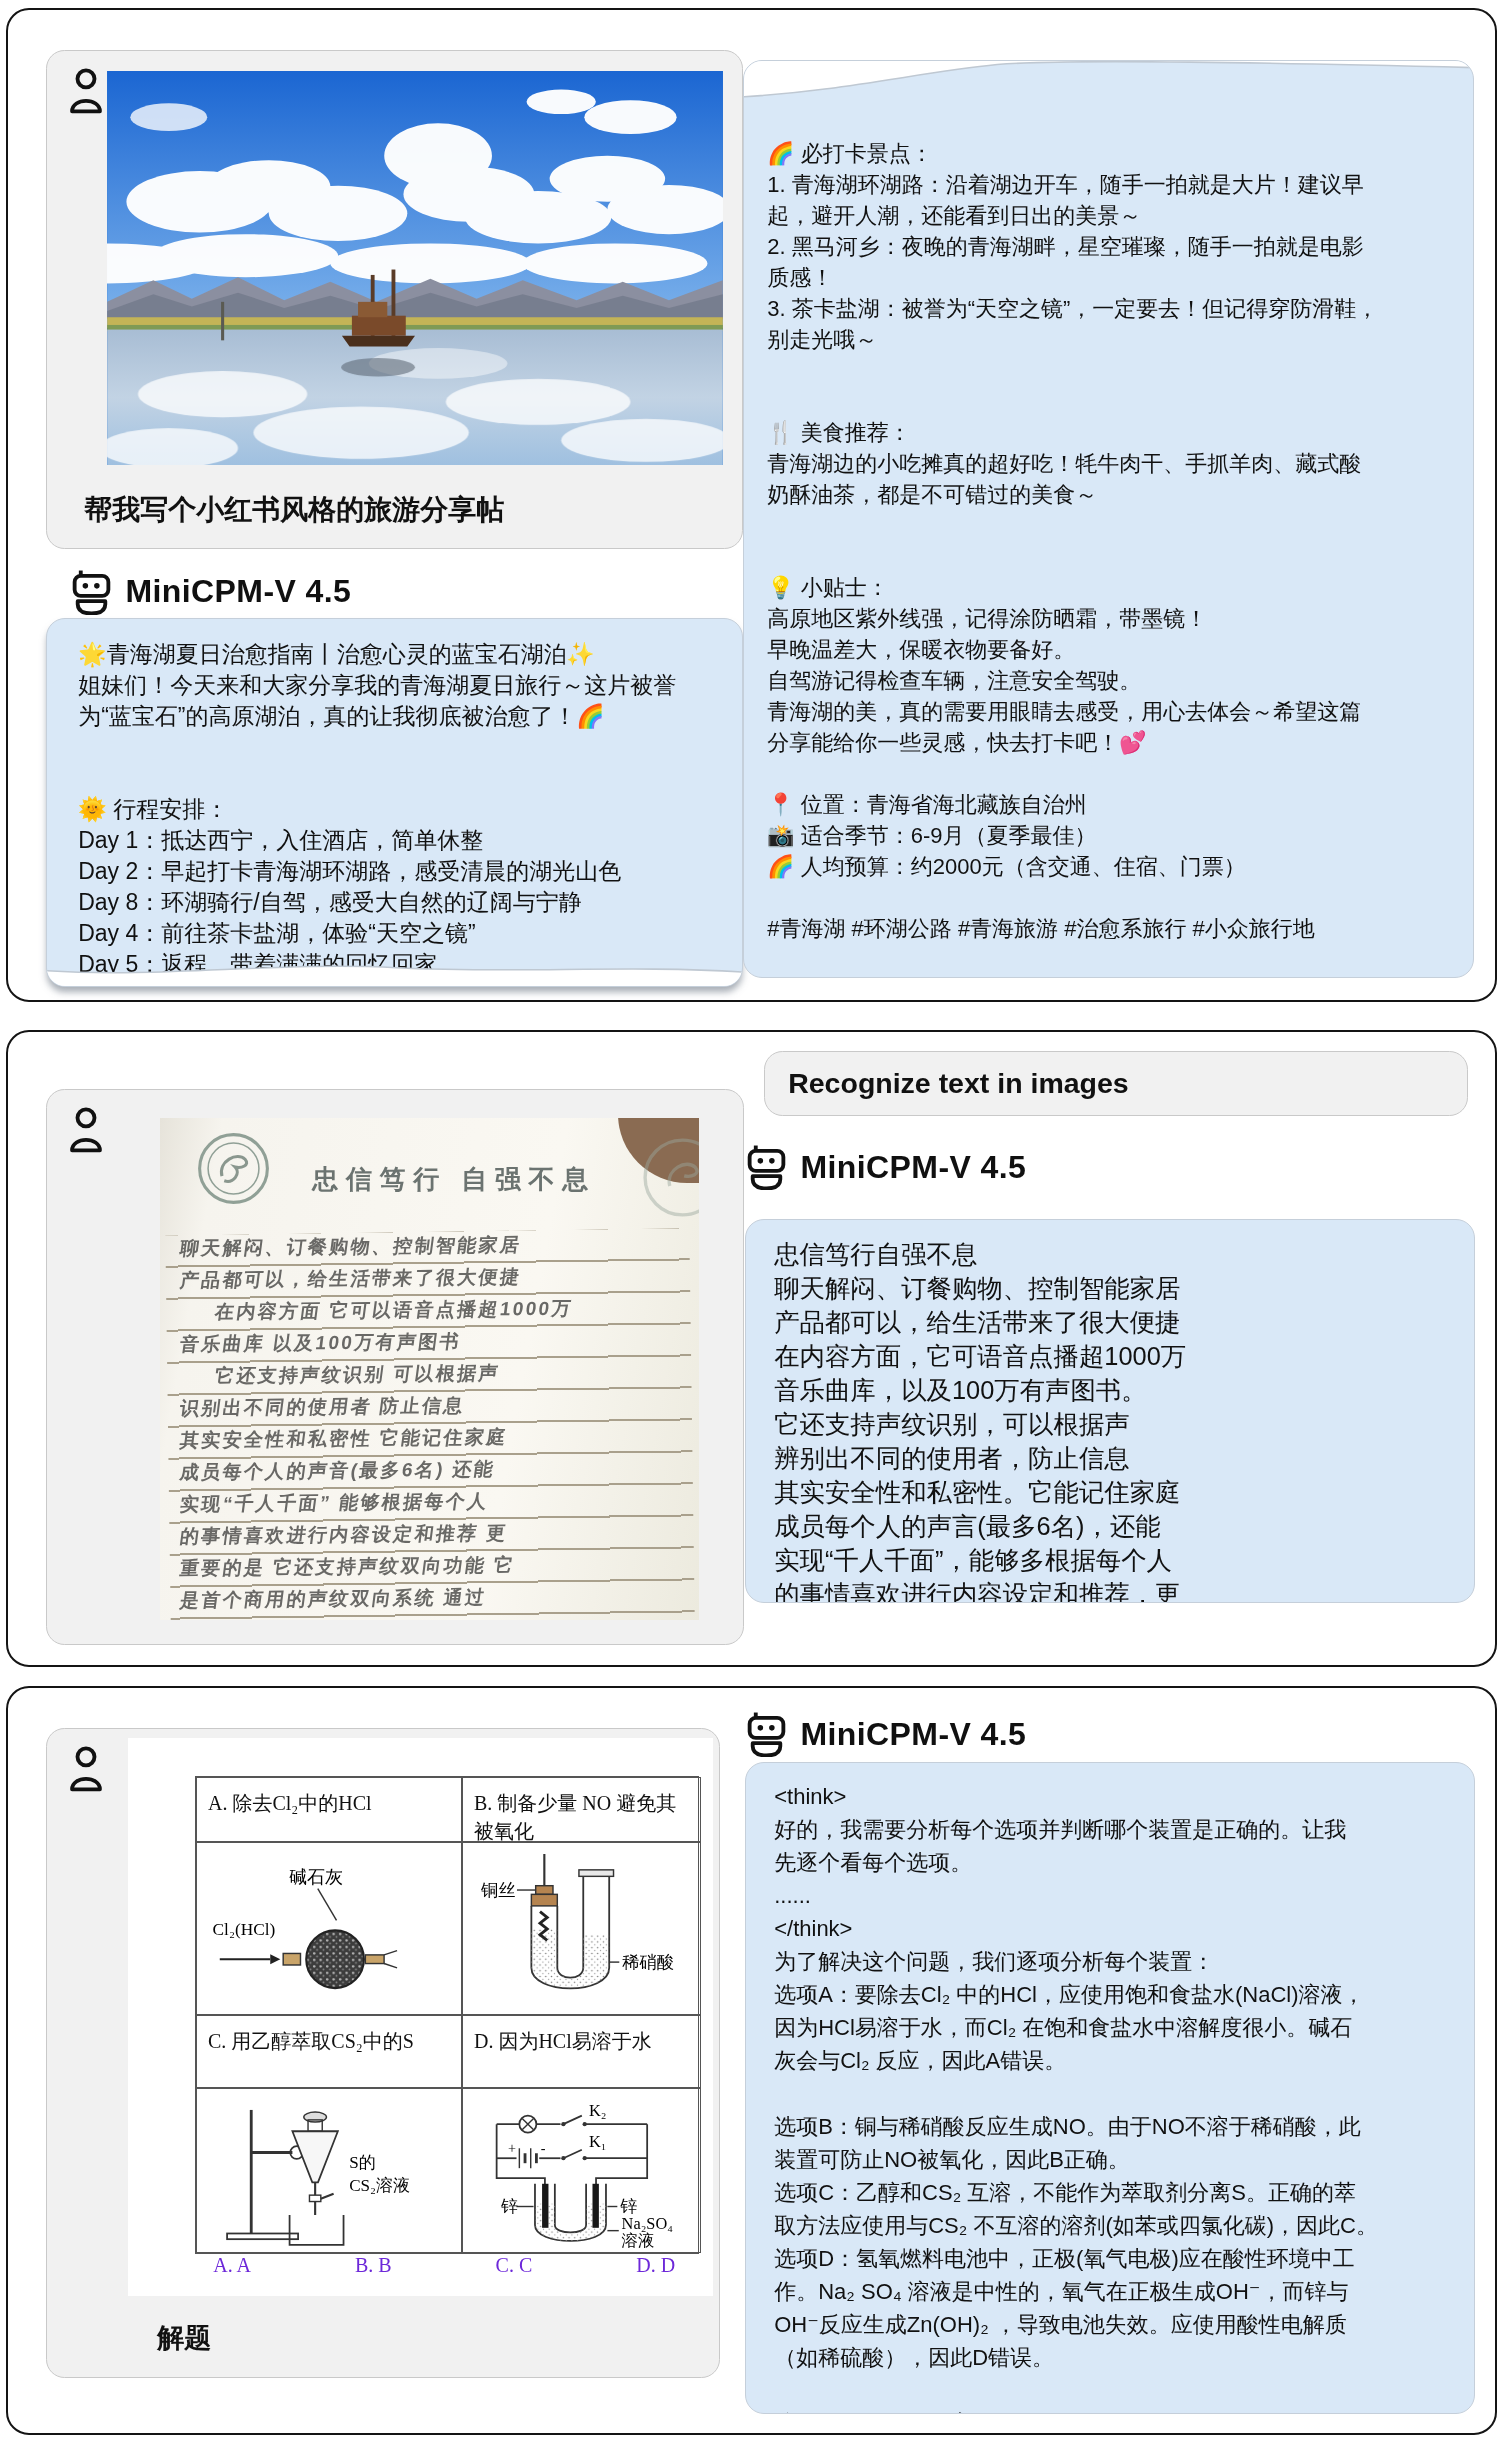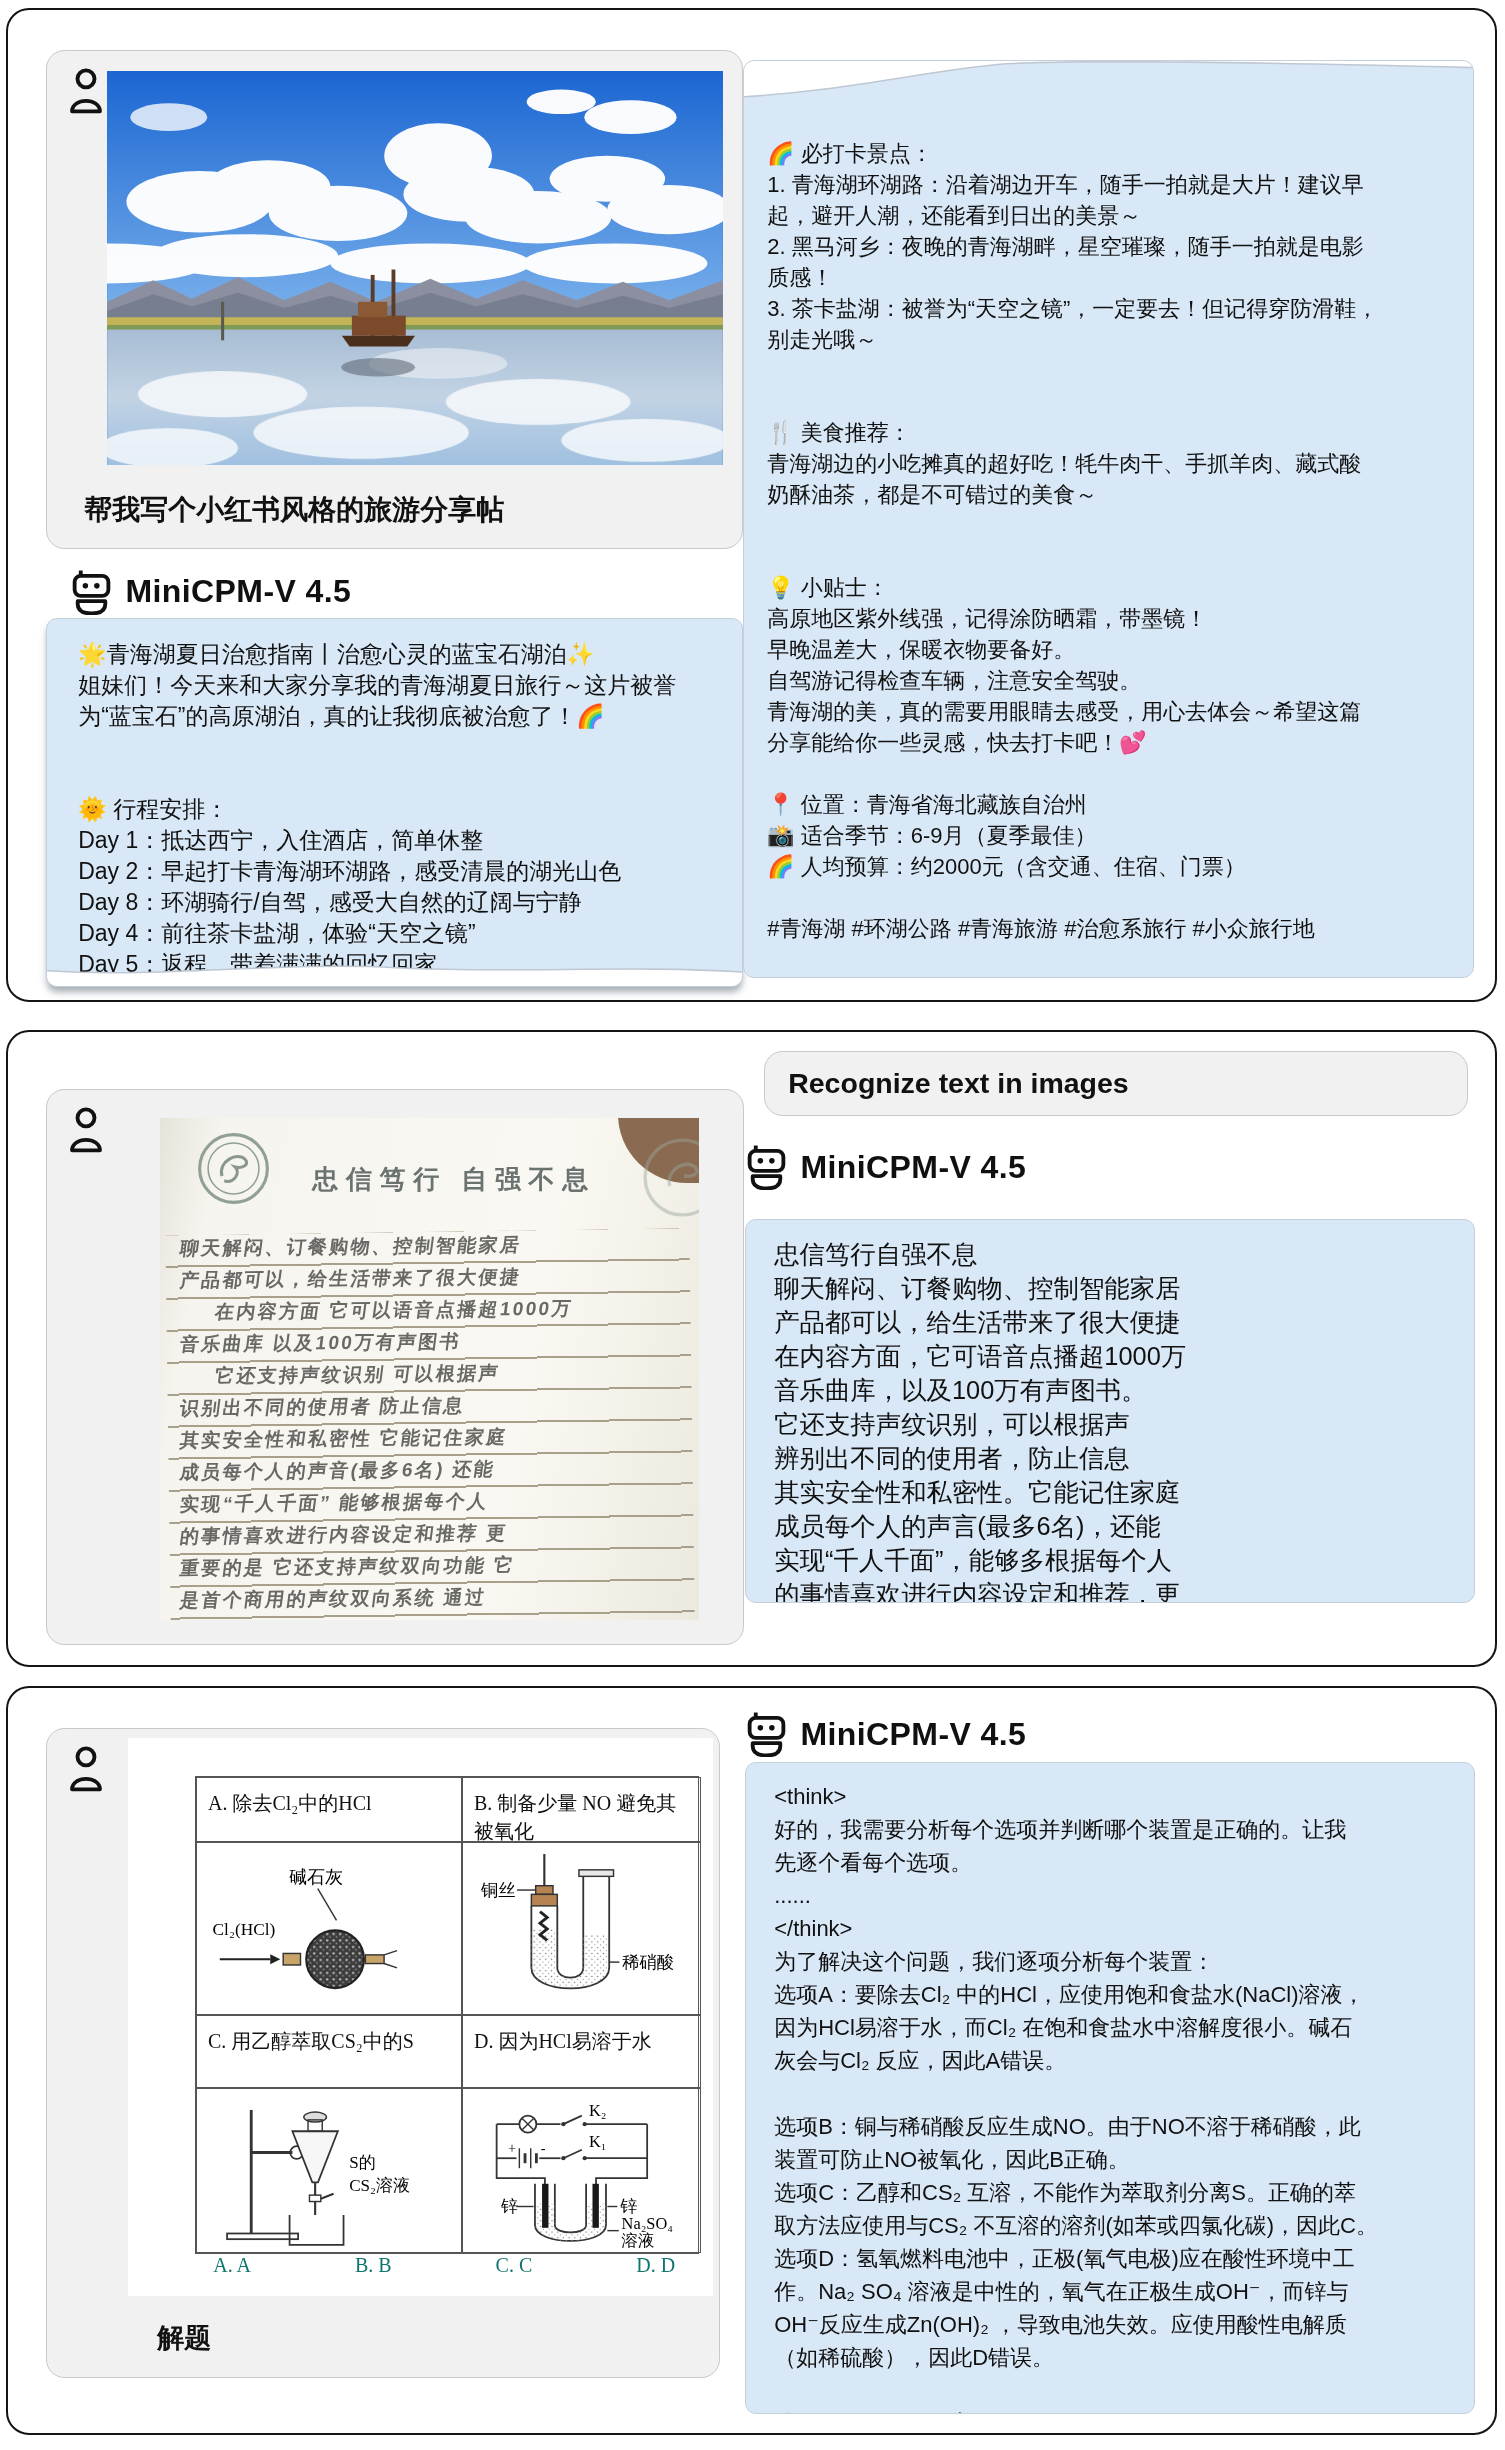--- a/index.html
+++ b/index.html
@@ -6,21 +6,21 @@
   *{box-sizing:border-box;}
   #canvas{position:relative;width:1506px;height:2450px;background:#fff;
           font-family:"Liberation Sans","DejaVu Sans",sans-serif;color:#111;}
   .panel{position:absolute;left:6.2px;width:1491px;background:#fff;
          border:2.3px solid #141414;border-radius:23px;}
   #panel-1{top:7.7px;height:994px;}
   #panel-2{top:1030px;height:637px;}
   #panel-3{top:1686px;height:749px;}
 
   .user-bubble{position:absolute;background:#f1f1f1;border:1.5px solid #c9c9c9;border-radius:18.5px;}
-  .ai-bubble{position:absolute;background:#d9e8f7;border:0.8px solid #c5cfda;border-radius:11px;overflow:hidden;}
+  .ai-bubble{position:absolute;background:#d9e8f7;border:0.8px solid #c5cfda;border-radius:19px;overflow:hidden;}
   .msg-text{white-space:pre-line;color:#111;}
 
   .avatar{position:absolute;left:21.6px;top:17px;width:34px;height:48px;}
   .bot-header{position:absolute;display:flex;align-items:center;gap:12.3px;}
   .bot-header .bot-label{font-size:32px;font-weight:bold;color:#101010;letter-spacing:0.4px;}
   .bot-icon{width:43px;height:46px;}
 
   
   #p1-user{left:38px;top:40px;width:697px;height:499px;}
   #p1-photo{position:absolute;left:60px;top:20px;width:616px;height:394px;overflow:hidden;background:#2b77d3;}
@@ -63,21 +63,21 @@
   #p3-prompt{position:absolute;left:110px;top:591px;font-size:27px;font-weight:bold;}
   #p3-bot-header{left:737px;top:23px;}
   #p3-reply{left:737px;top:74px;width:730px;height:652px;}
   #p3-reply .msg-text{position:absolute;left:28px;top:17px;right:18.5px;font-size:22px;line-height:33px;}
 
   .chem-table{position:absolute;left:67px;top:38px;width:504px;
               display:grid;grid-template-columns:266px 239px;grid-template-rows:65px 173px 73px 165px;
               border:1.5px solid #555;font-family:"Liberation Serif","DejaVu Serif",serif;}
   .chem-cell{border:0.8px solid #555;position:relative;font-size:20px;padding:10.8px 7.7px 3.1px 10.8px;line-height:28px;}
   .chem-options{position:absolute;left:85px;top:516px;width:462px;display:flex;justify-content:space-between;
-                font-family:"Liberation Serif","DejaVu Serif",serif;font-size:20px;color:#0f766e;}
+                font-family:"Liberation Serif","DejaVu Serif",serif;font-size:20px;color:#6d28d9;}
   svg text{font-family:"Liberation Serif","DejaVu Serif",serif;}
 </style>
 </head>
 <body>
 
 <svg width="0" height="0" style="position:absolute" aria-hidden="true">
   <defs>
     <pattern id="stip" width="8" height="8" patternUnits="userSpaceOnUse">
       <circle cx="2" cy="2" r="1.1" fill="#7a7a7a"></circle>
         <circle cx="6" cy="6" r="0.9" fill="#9a9a9a"></circle>

